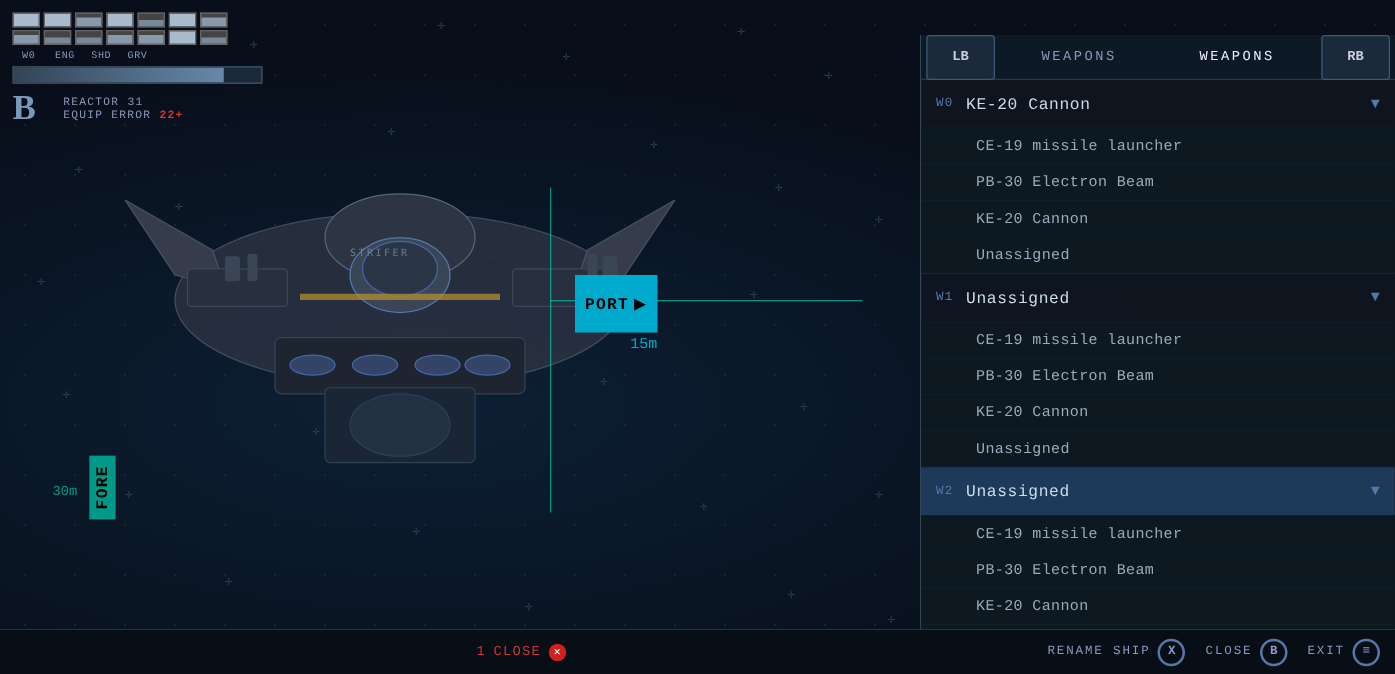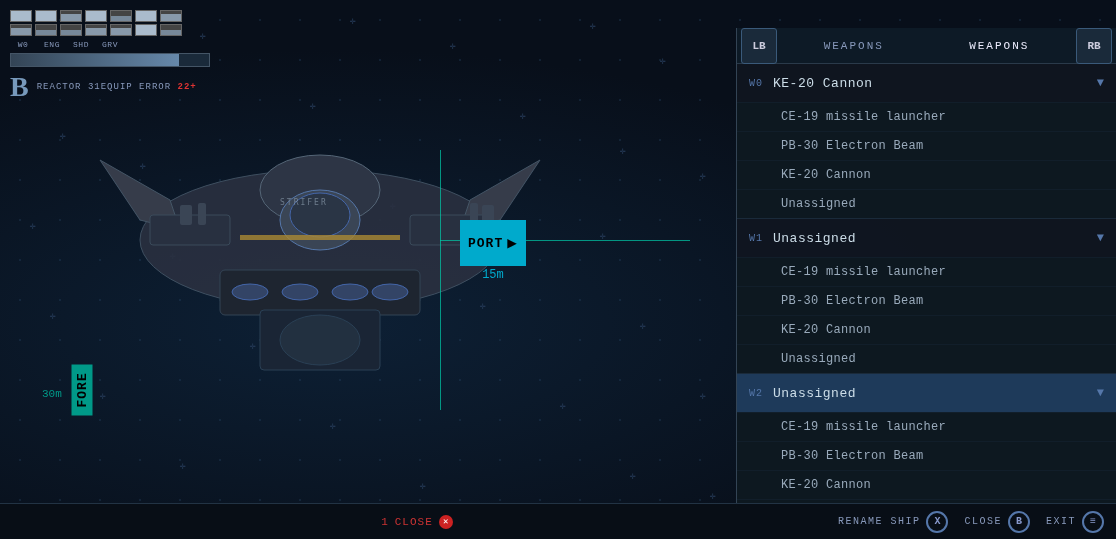--- a/index.html
+++ b/index.html
@@ -112,21 +112,22 @@
 
     .hud-b-icon {
       font-size: 28px;
       color: #7799bb;
       font-weight: bold;
       font-family: serif;
     }
 
     .hud-stats {
       display: flex;
-      flex-direction: row;
+      flex-direction: column;
+      margin-left: 14px;
     }
 
     .hud-reactor {
       font-size: 9px;
       color: #8899bb;
       letter-spacing: 1px;
     }
 
     .hud-equip-power {
       font-size: 9px;
@@ -160,21 +161,21 @@
     }
 
     .port-arrow {
       font-size: 16px;
     }
 
     .port-distance {
       color: #00aacc;
       font-size: 12px;
       margin-top: 2px;
-      text-align: center;
+      text-align: right;
     }
 
     .fore-box {
       background: #009988;
       color: #000;
       font-size: 13px;
       font-weight: bold;
       padding: 3px 8px;
       letter-spacing: 1px;
     }
@@ -226,21 +227,21 @@
     
     .tab-bar {
       display: flex;
       align-items: center;
       height: 36px;
       background: #0d1a26;
       border-bottom: 1px solid #2a3a4a;
     }
 
     .tab-btn {
-      width: 36px;
+      width: 55px;
       height: 36px;
       display: flex;
       align-items: center;
       justify-content: center;
       background: #1a2a3a;
       border: 1px solid #3a5a7a;
       border-radius: 3px;
       color: #ccd;
       font-size: 11px;
       font-weight: bold;

